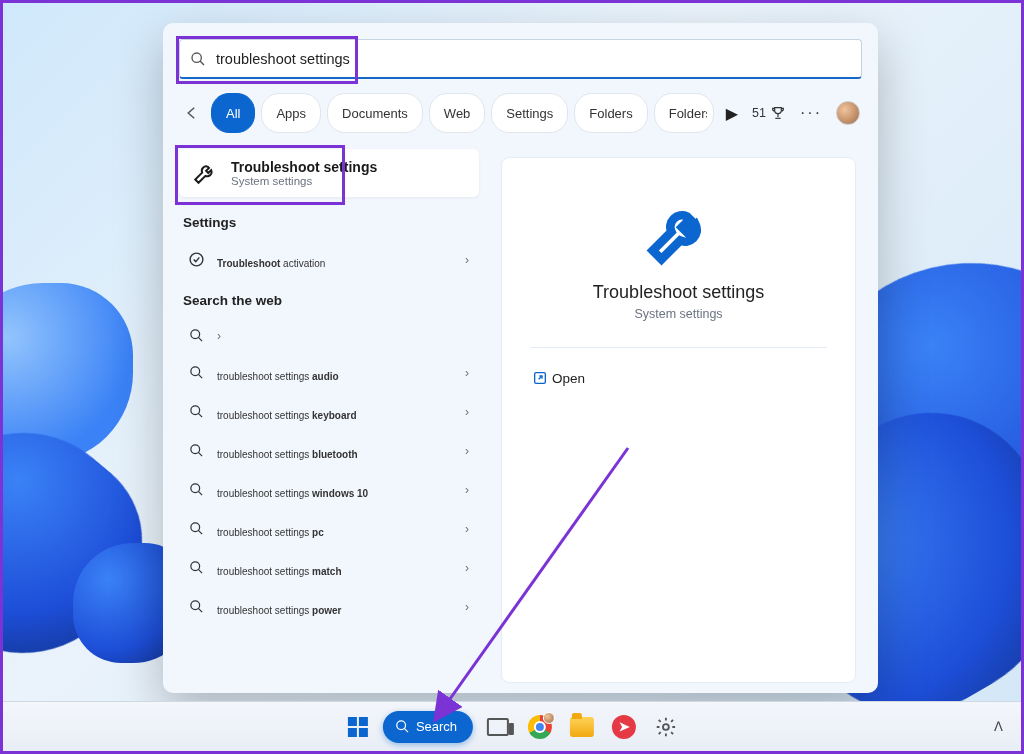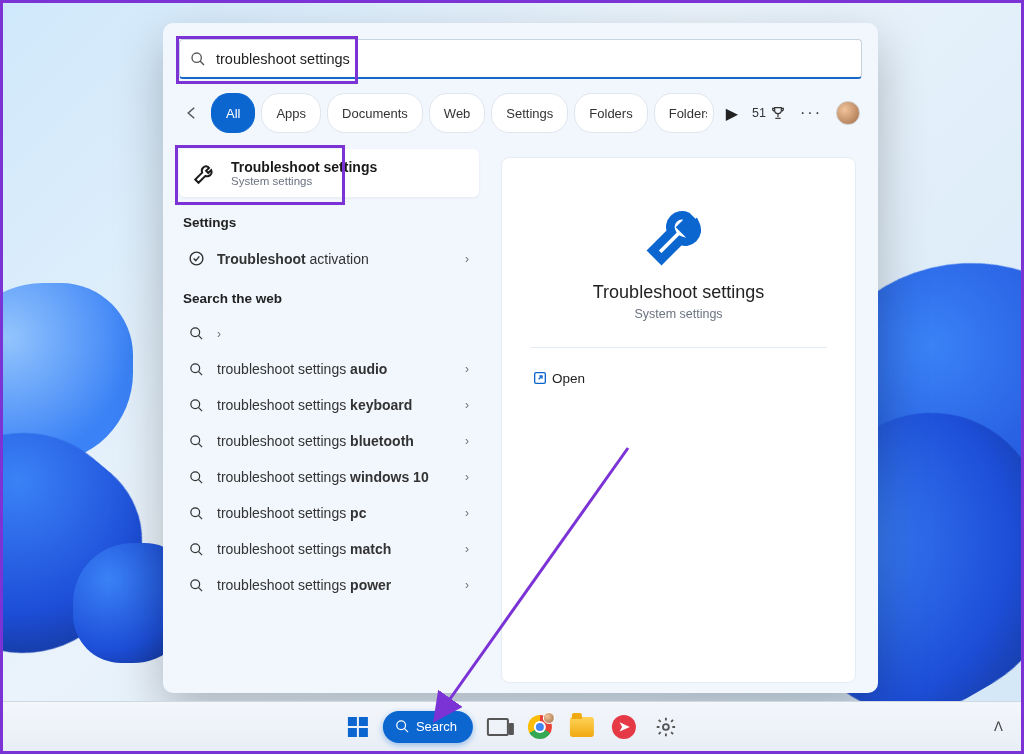--- a/index.html
+++ b/index.html
@@ -54,21 +54,21 @@
     display:flex; align-items:center; background:#fff; border-radius:6px; padding:10px 12px;
     box-shadow:0 1px 3px rgba(0,0,0,.06); position:relative; margin-right:4px;
   }
   .best-match .bm-icon { width:28px;height:28px;margin-right:12px; display:flex;align-items:center;justify-content:center;}
   .bm-title { font-size:14px; font-weight:600; color:#1a1a1a;}
   .bm-sub { font-size:11.5px; color:#6b7280;}
   .bm-highlight { position:absolute; left:-4px; top:-4px; width:170px; height:60px; border:3px solid #7b33d6; pointer-events:none;}
 
   .row-item { display:flex; align-items:center; padding:10px 8px 10px 6px; margin-right:6px; cursor:pointer; border-radius:4px;}
   .row-icon { width:22px; display:flex; justify-content:center; margin-right:10px; color:#444;}
-  .row-text { flex:1; font-size:14px; color:#333;}
+  .row-text { flex:1; font-size:10px; color:#333;margin-top:8px;}
   .row-text b { font-weight:600;}
   .row-text .hint { color:#8a8f98;}
   .chevron { color:#6b7280; font-size:12px;}
 
   
   .big-icon { width:100%; display:flex; justify-content:center; margin:18px 0 14px;}
   .big-icon svg { width:70px;height:70px; stroke:#0b66d0; fill:none; stroke-width:3;}
   .detail-title { text-align:center; font-size:18px; color:#222; font-weight:400;}
   .detail-sub { text-align:center; font-size:12.5px; color:#6b7280; margin-top:4px; margin-bottom:26px;}
   .divider { height:1px; background:#e6ecf3; margin:0 0 18px;}

